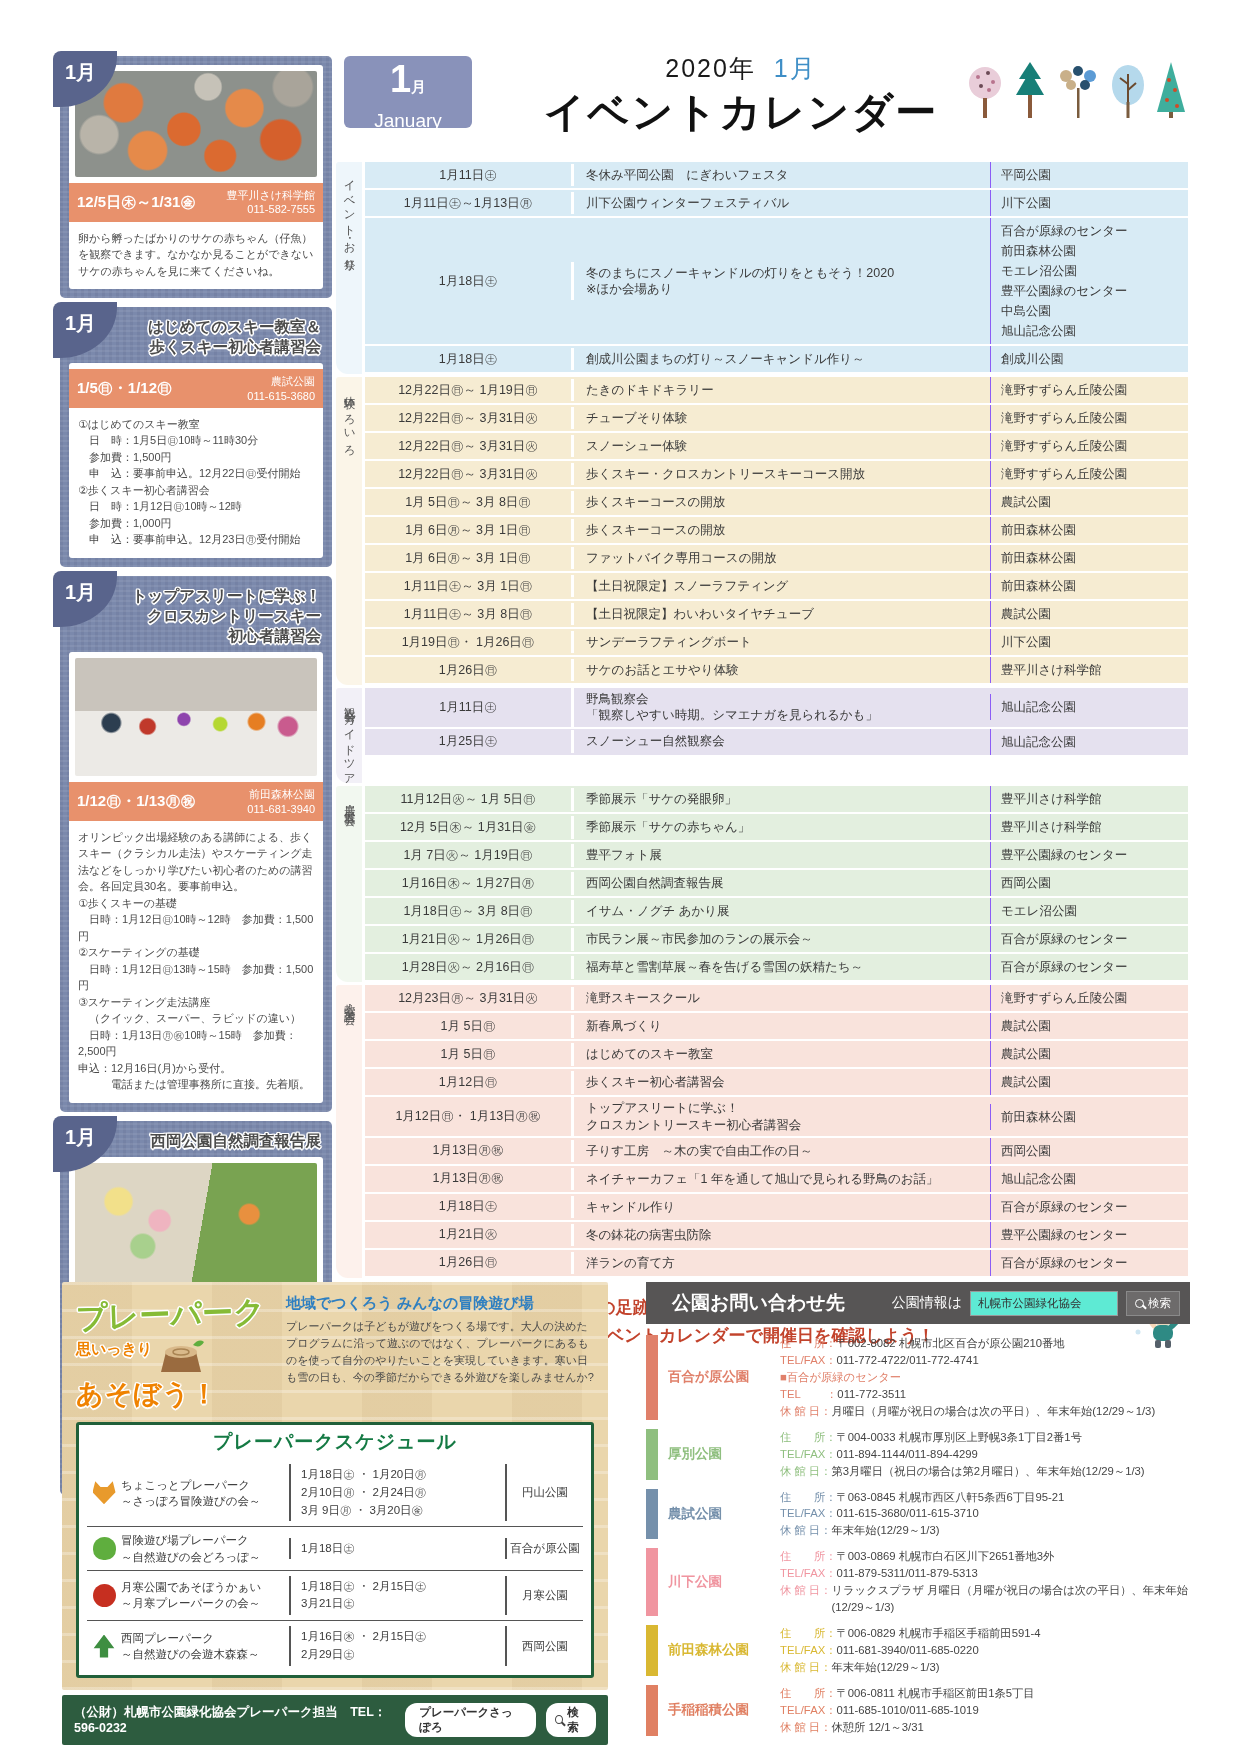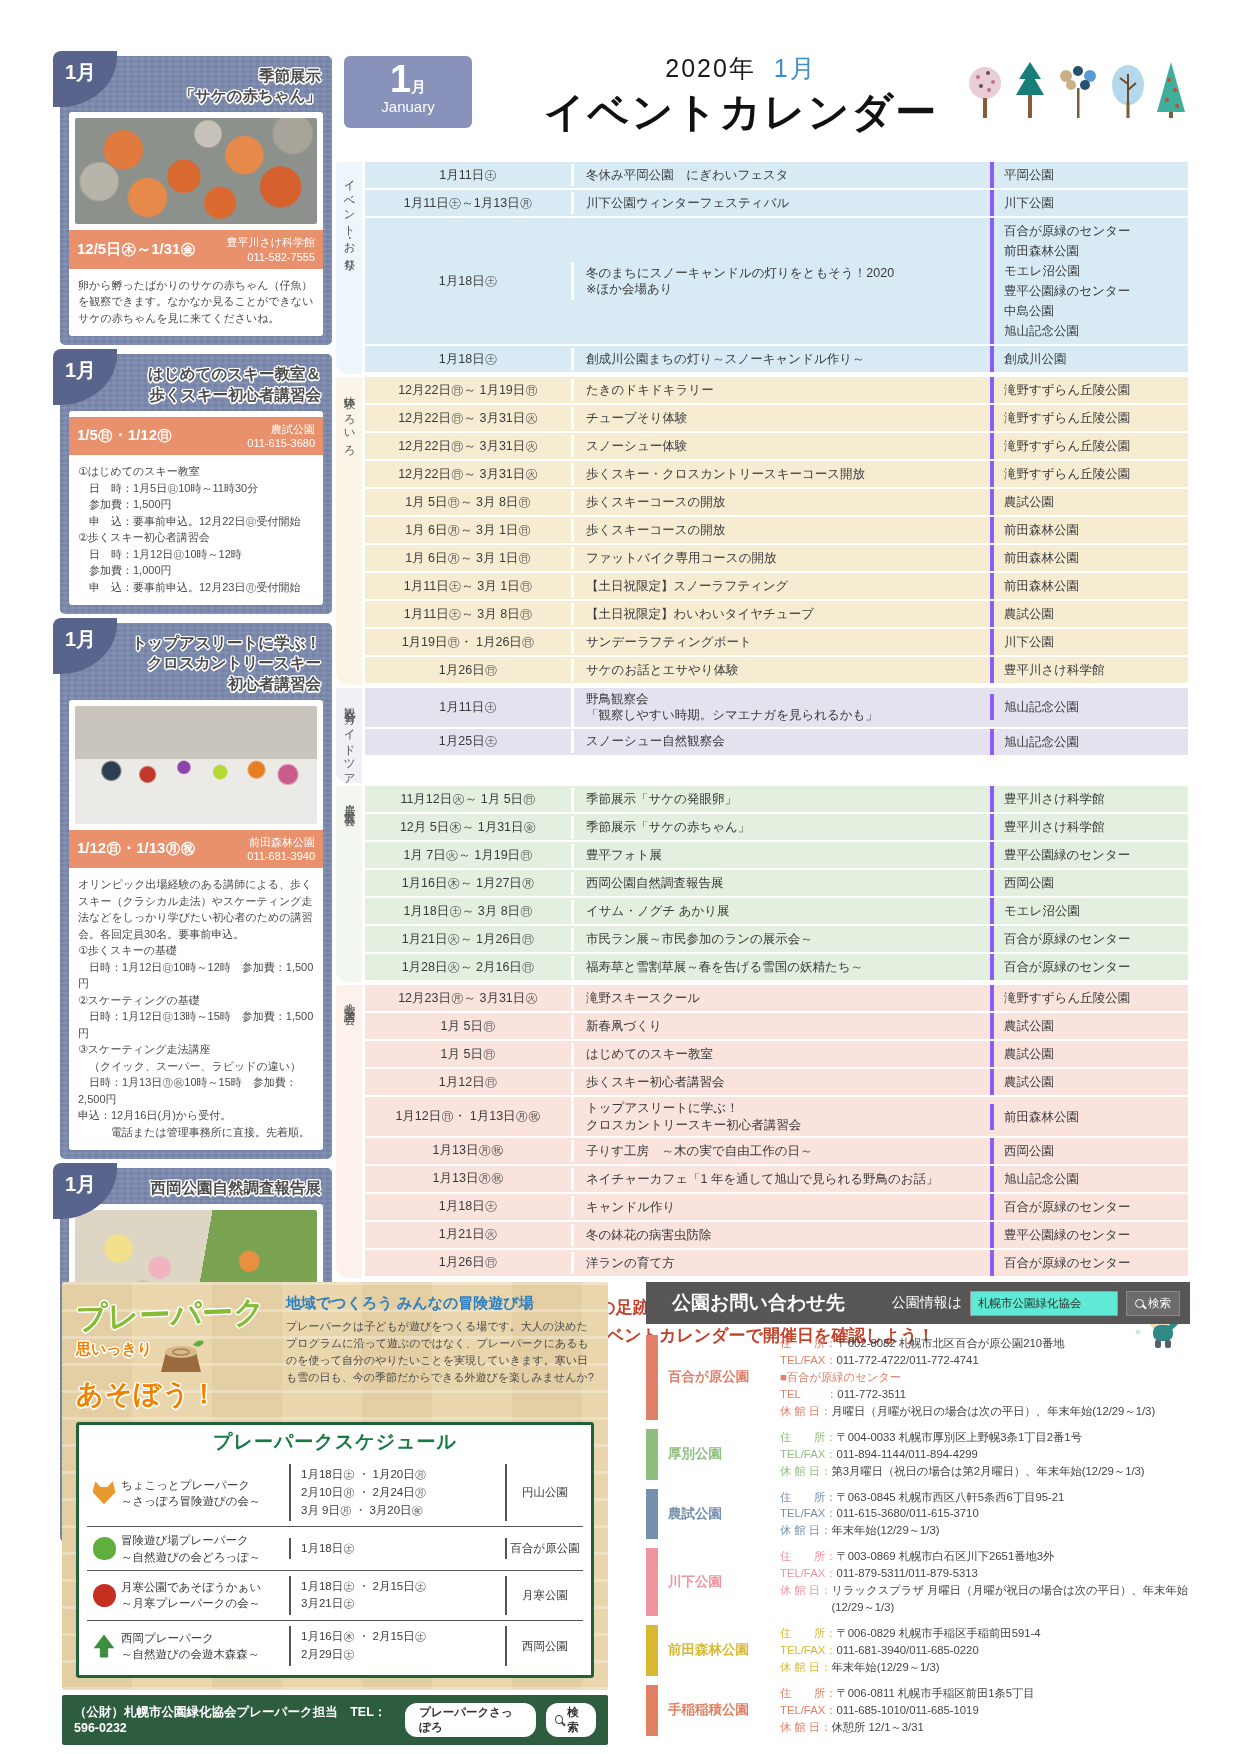--- a/index.html
+++ b/index.html
@@ -44,37 +44,37 @@
   .card-bar .v span{display:block;}
   .card-desc{padding:8px 9px 10px;font-size:11px;line-height:1.5;color:#4a4a4a;white-space:pre-line;}
 
   
   .rightcol{position:absolute;left:336px;top:50px;width:852px;}
   .hdr{position:relative;height:112px;}
   .mbadge{position:absolute;left:8px;top:6px;width:128px;height:72px;background:#8992ba;border-radius:6px;
     color:#fff;text-align:center;padding-top:4px;box-sizing:border-box;}
   .mbadge .n{font-size:38px;font-weight:bold;line-height:1;}
   .mbadge .g{font-size:15px;font-weight:bold;}
-  .mbadge .en{font-size:15px;margin-top:0px;}
+  .mbadge .en{font-size:19px;margin-top:12px;}
   .htitle{position:absolute;left:150px;top:2px;width:510px;text-align:center;}
   .htitle .yr{font-size:25px;color:#1a1a1a;letter-spacing:2px;}
   .htitle .mo{color:#3e8ec6;}
   .htitle .main{font-size:41px;font-weight:bold;letter-spacing:2px;color:#111;margin-top:0px;}
   .trees{position:absolute;right:2px;top:12px;display:flex;gap:11px;align-items:flex-end;}
 
   .cal{margin-top:0px;}
   .sec{display:flex;margin-bottom:3px;}
   .tab{width:26px;border-radius:3px 0 0 12px;margin-right:3px;display:flex;align-items:flex-start;
     justify-content:center;padding-top:10px;background:var(--t);box-sizing:border-box;}
   .tabtxt{writing-mode:vertical-rl;font-size:11.5px;color:#555;letter-spacing:2px;line-height:1;}
   .rows{flex:1;}
   .row{display:flex;margin-bottom:2px;background:var(--c);min-height:24px;align-items:center;font-size:12.5px;color:#3a3a3a;}
   .cd{width:206px;text-align:center;padding:3px 2px;box-sizing:border-box;}
   .ce{flex:1;padding:3px 6px 3px 12px;border-left:3px solid #fff;white-space:pre-line;line-height:1.3;}
-  .cv{width:198px;padding:3px 4px 3px 10px;border-left:4px solid #8b5cf6;white-space:pre-line;line-height:1.6;box-sizing:border-box;}
+  .cv{width:198px;padding:3px 4px 3px 10px;border-left:1px solid #8b5cf6;white-space:pre-line;line-height:1.6;box-sizing:border-box;}
 
   .banner{position:relative;margin-top:16px;text-align:center;font-weight:bold;font-size:17px;color:#c2432c;line-height:1.65;}
   .kid{position:absolute;top:-6px;}
   .kid.l{left:-4px;}
   .kid.r{right:-4px;}
 
   
   .bl{position:absolute;left:62px;top:1282px;width:546px;}
   .wood{background:#ead6ac;background-image:
       repeating-linear-gradient(180deg,rgba(255,255,255,.28) 0 3px,transparent 3px 27px),
@@ -129,22 +129,20 @@
 </style>
 </head>
 <body>
 
 <div class="leftcol">
 
 <div class="card">
       <div class="card-badge">
         <span>1月</span>
       </div>
-      <div class="card-title outl">季節展示
-「サケの赤ちゃん」</div>
       <div class="card-box">
         <div class="card-photo" data-photo="salmon"></div>
         <div class="card-bar">
           <span class="d">12/5日㊍～1/31㊎</span>
           <span class="v">
             <span>豊平川さけ科学館</span>
             <span>011-582-7555</span>
           </span>
         </div>
         <div class="card-desc">卵から孵ったばかりのサケの赤ちゃん（仔魚）を観察できます。なかなか見ることができないサケの赤ちゃんを見に来てくださいね。</div>

